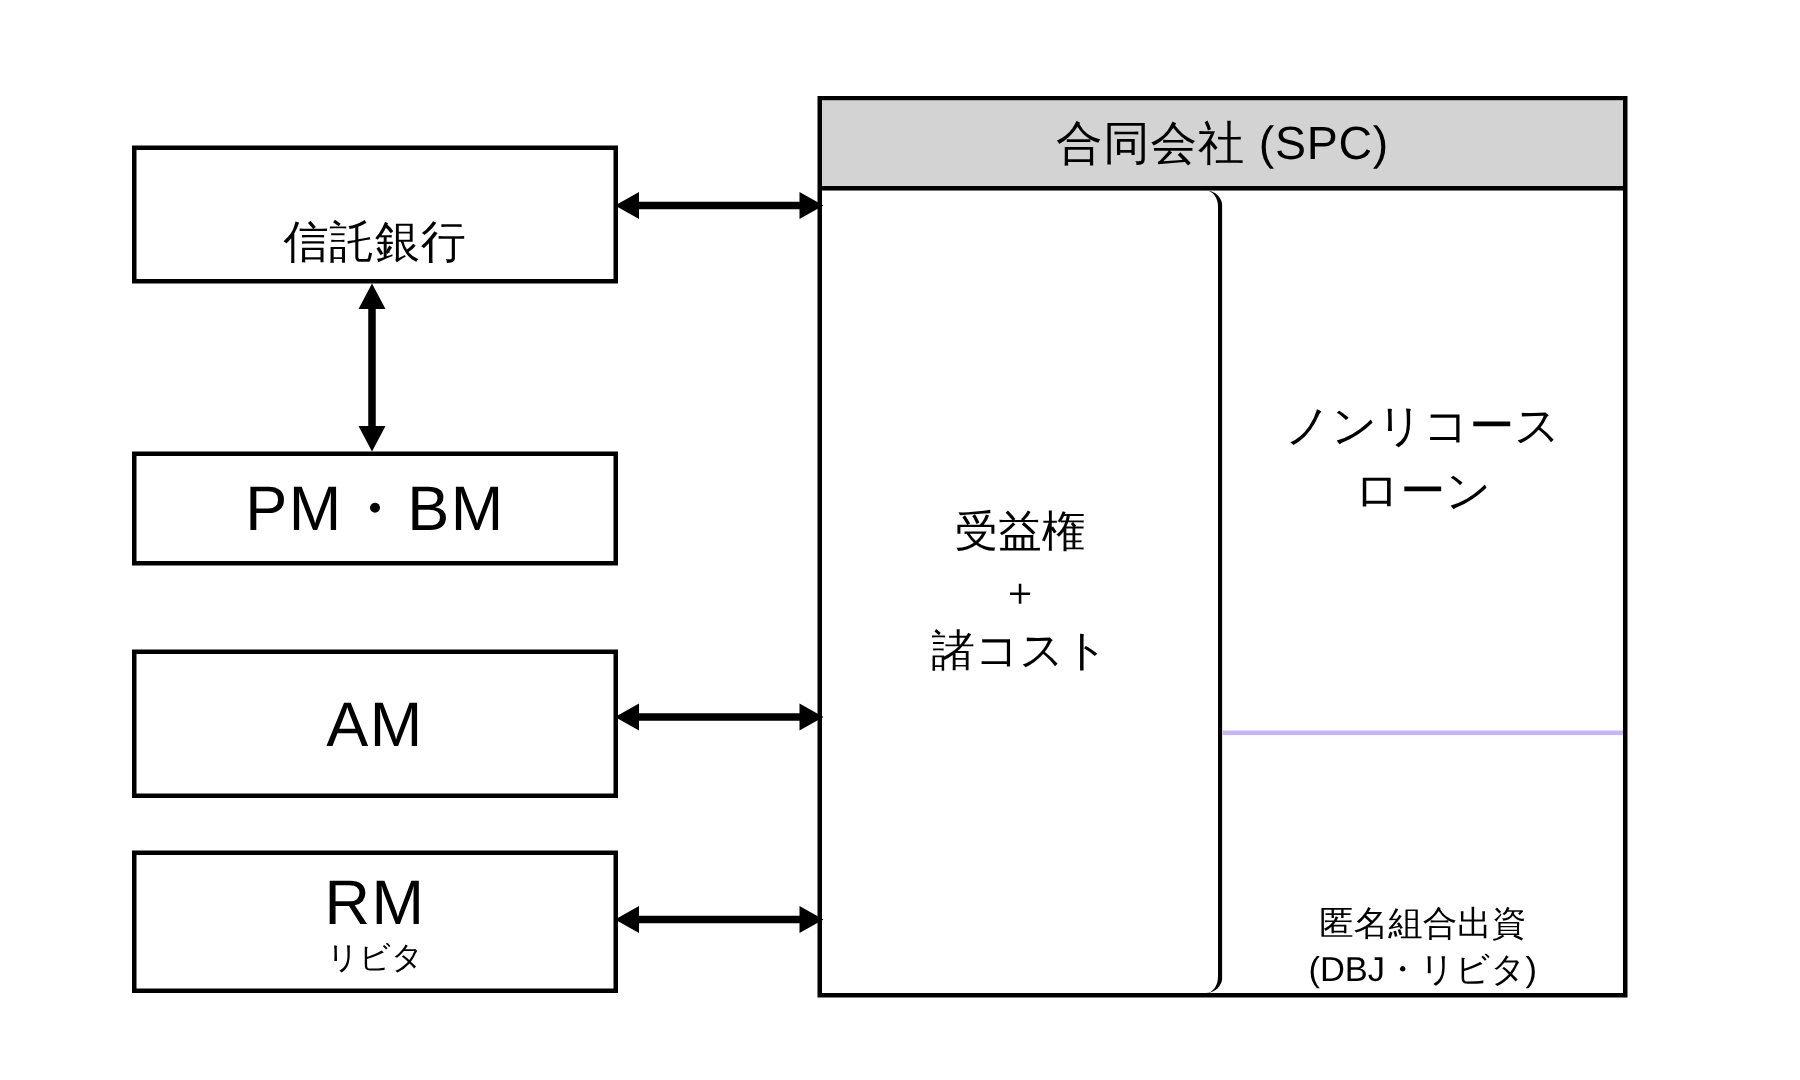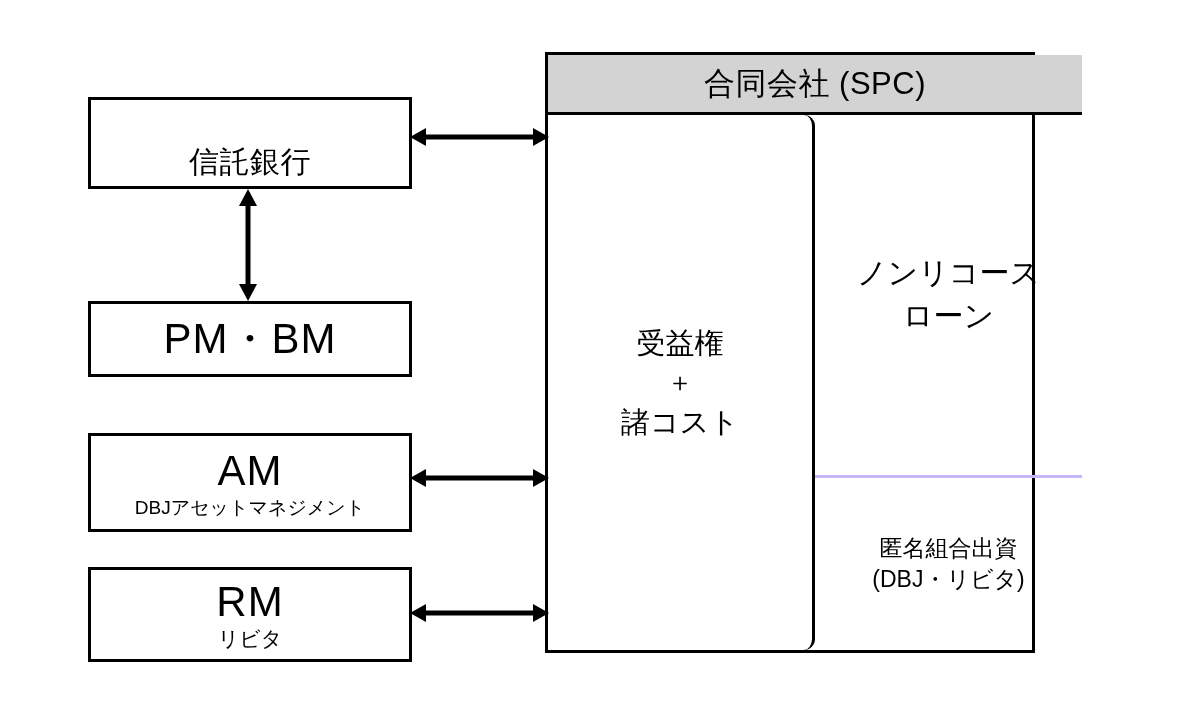--- a/index.html
+++ b/index.html
@@ -67,22 +67,22 @@
   .subtitle-md {
     font-size: 21px;
     white-space: nowrap;
     margin-top: 1px;
   }
 
   
   #spc-outer {
     position: absolute;
     left: 545px;
-    top: 52px;
-    width: 490px;
+    top: 64px;
+    width: 540px;
     height: 601px;
     box-sizing: border-box;
     border: 3px solid #000000;
     background: #ffffff;
   }
   #spc-header {
     position: absolute;
     left: 0; top: 0;
     width: 534px;
     height: 60px;
@@ -141,21 +141,21 @@
     line-height: 1.42;
   }
   #spc-equity-cell {
     position: absolute;
     left: 0; top: 363px;
     width: 267px;
     height: 172px;
     display: flex;
     flex-direction: column;
     align-items: center;
-    justify-content: center;
+    justify-content: flex-end;
     text-align: center;
     font-size: 23px;
     line-height: 1.35;
   }
   .cell-line { white-space: nowrap; }
   .plus-line { font-size: 26px; }
 
   
   .arrow-h {
     position: absolute;
@@ -177,21 +177,20 @@
   <div class="box left-box" id="box-trust-bank">
     <div class="title-jp-lg">信託銀行</div>
   </div>
 
   <div class="box left-box" id="box-pm-bm">
     <div class="title-latin-xl">PM・BM</div>
   </div>
 
   <div class="box left-box" id="box-am">
     <div class="title-latin-xl">AM</div>
-    <div class="subtitle-sm">DBJアセットマネジメント</div>
   </div>
 
   <div class="box left-box" id="box-rm">
     <div class="title-latin-xl">RM</div>
     <div class="subtitle-md">リビタ</div>
   </div>
 
   <div id="spc-outer">
 
     <div id="spc-header">合同会社 (SPC)</div>

